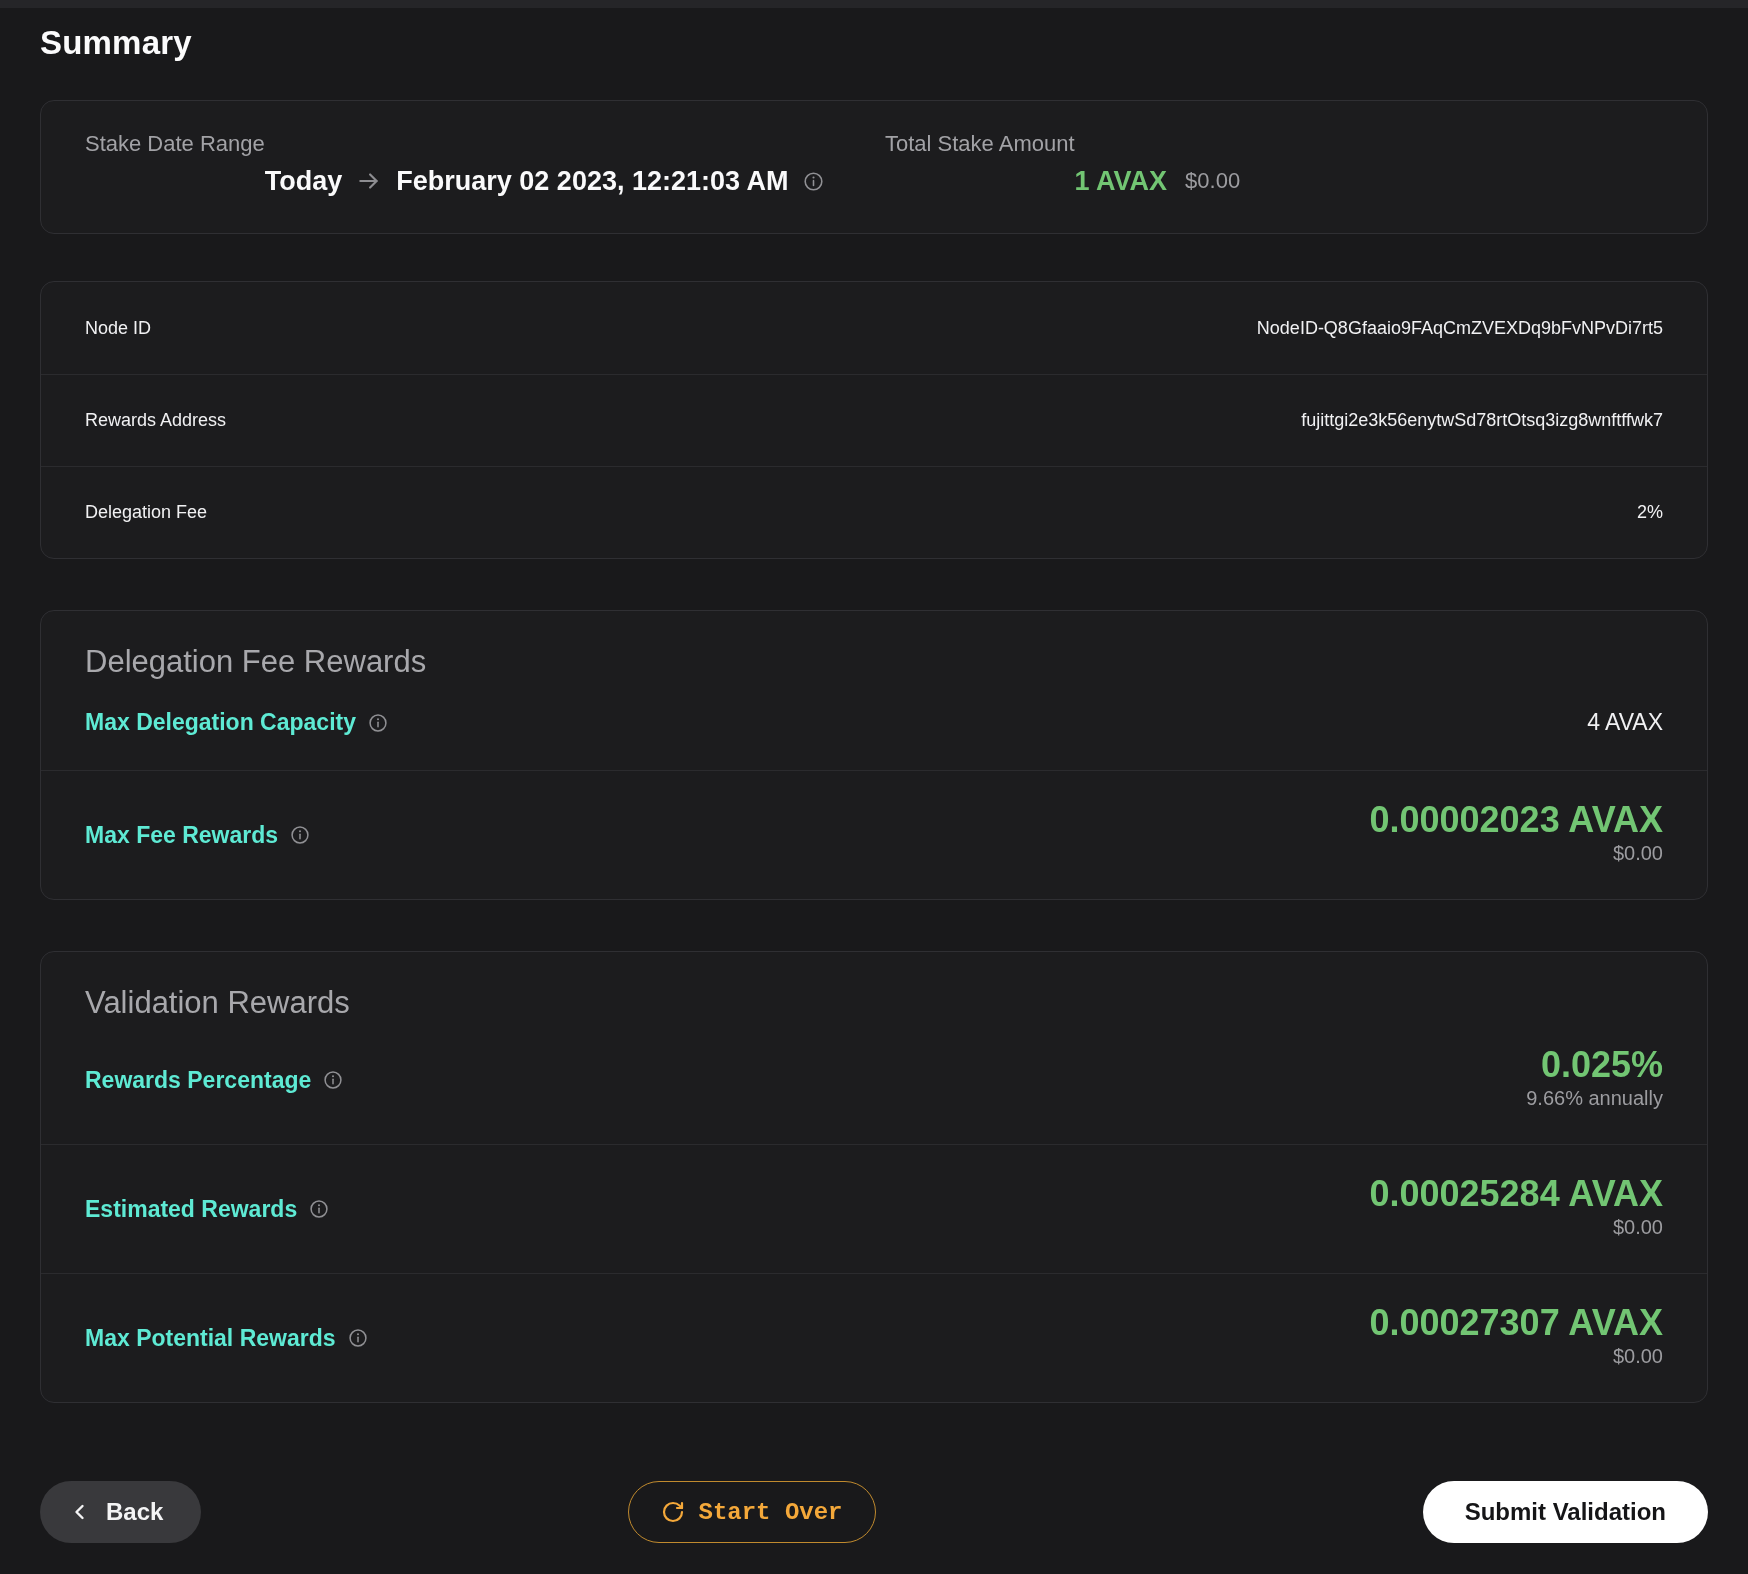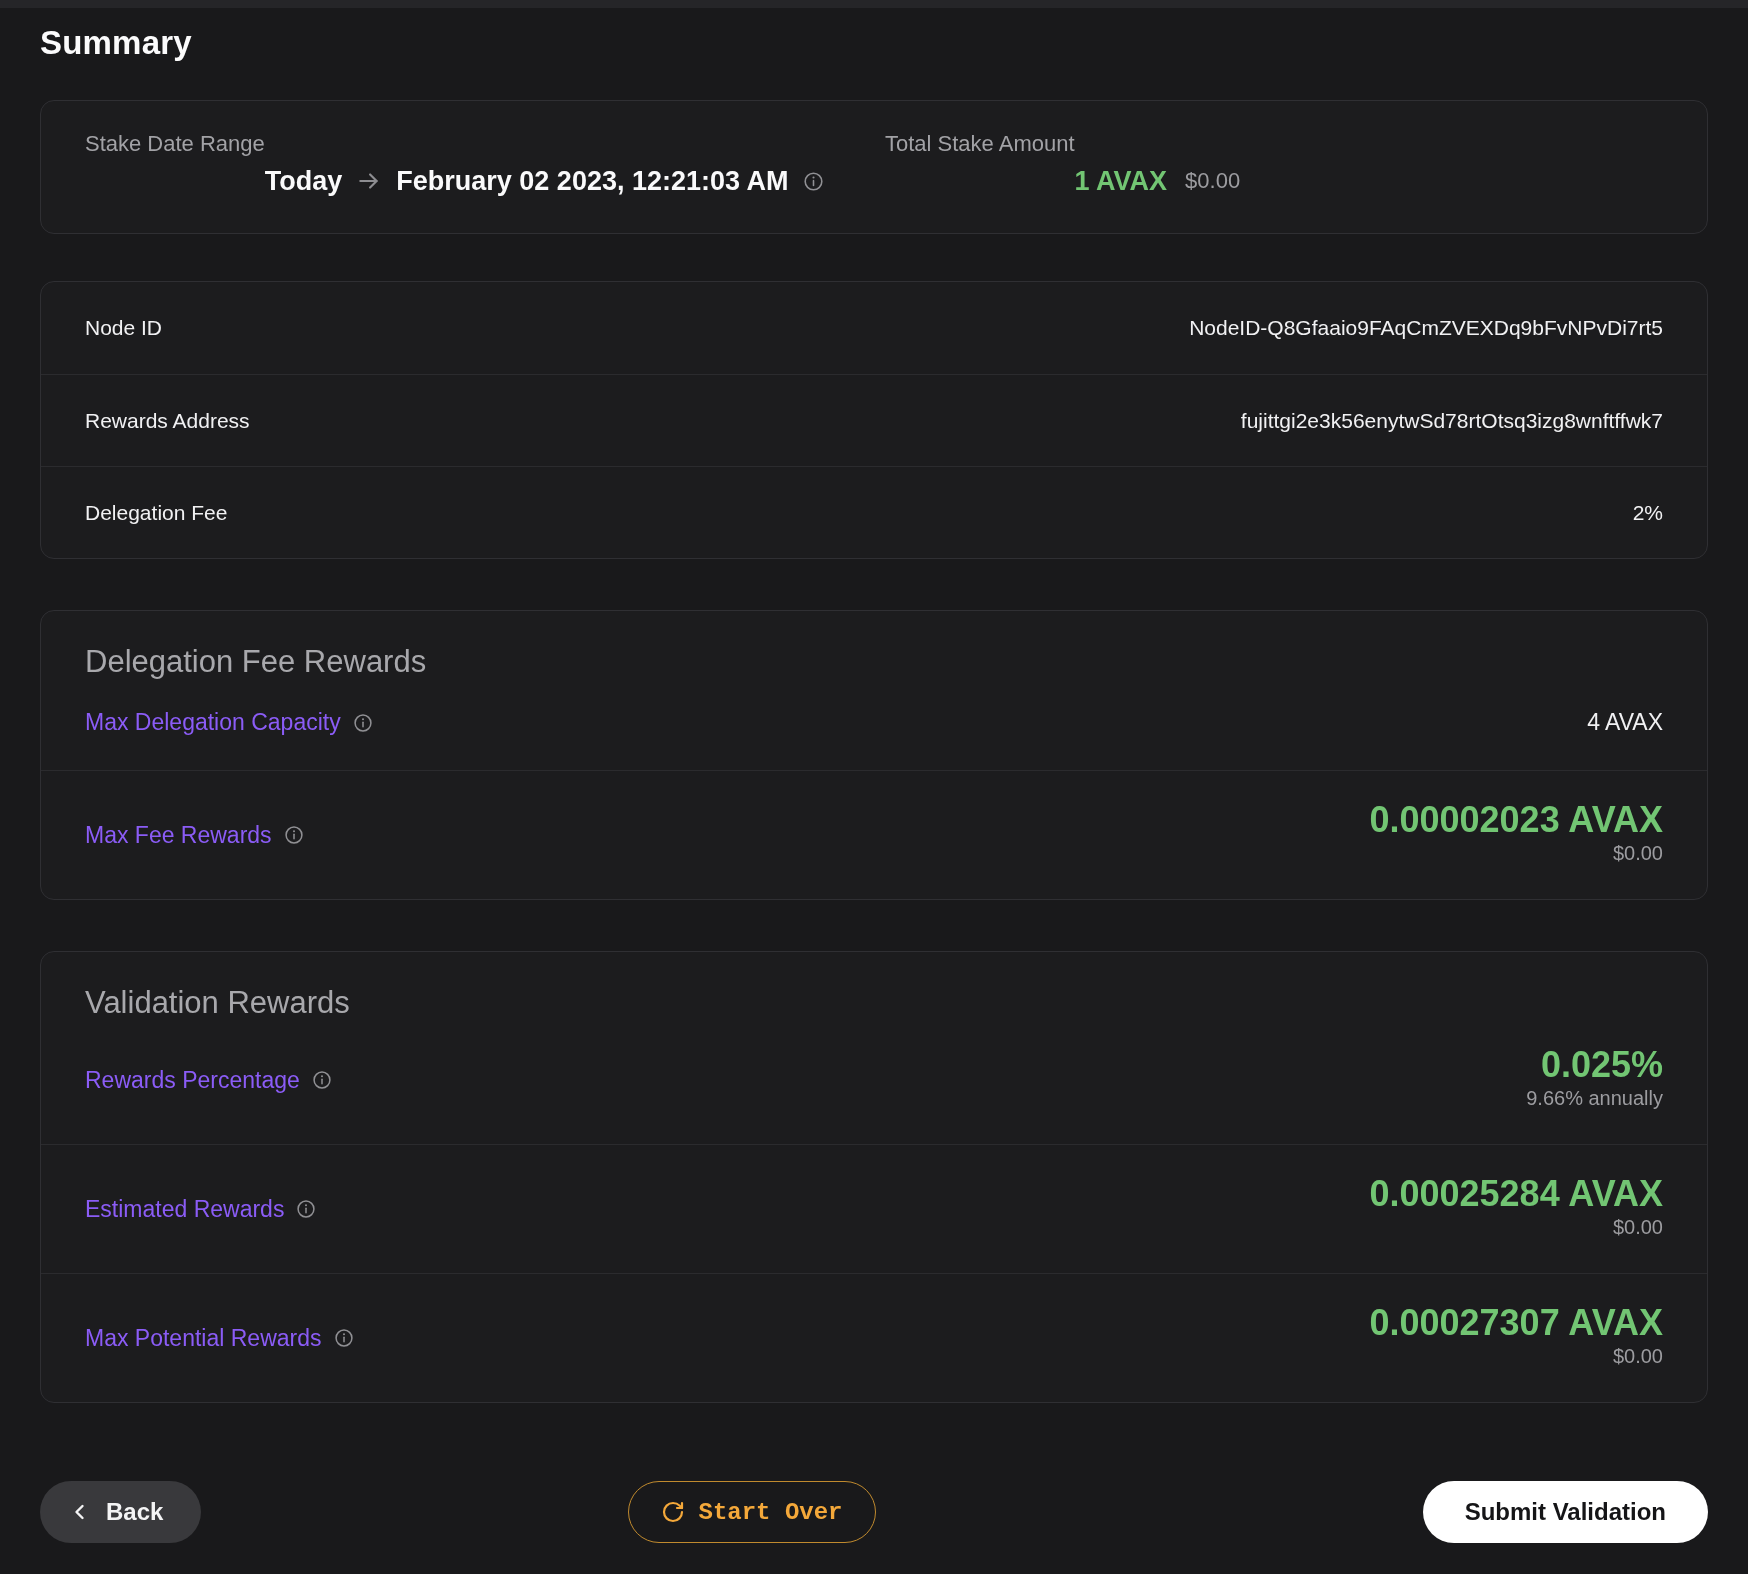--- a/index.html
+++ b/index.html
@@ -39,33 +39,33 @@
   .ov-value-row{margin-top:28px;height:44px;display:flex;align-items:center;gap:14px;
     font-size:27px;font-weight:700;color:#fafafb;}
   .arrow-glyph svg,.info-glyph svg{display:block;}
   .network-icon{width:44px;height:44px;position:relative;flex:0 0 auto;}
   .usd-inline{font-size:22px;font-weight:400;color:#9c9ca0;margin-left:4px;}
   .green-text{color:var(--green);}
   
   .table-card{margin-top:47px;padding:0;}
   .trow{
     height:92px;display:flex;align-items:center;justify-content:space-between;
-    padding:0 44px;font-size:21px;
+    padding:0 44px;font-size:18px;
   }
   .trow + .trow{border-top:1px solid #2b2b2e;}
   .trow-label{font-weight:500;color:#f1f1f3;}
   .trow-value{font-weight:400;color:#f1f1f3;}
   
   .reward-card{margin-top:51px;padding:0;}
   .section-title{
     padding:38px 44px 0 44px;font-size:31px;color:#a8a8ac;line-height:26px;
   }
   .rrow{display:flex;align-items:center;justify-content:space-between;padding:34px 44px;}
   .rrow.bordered{border-top:1px solid #2b2b2e;}
-  .rrow-left{display:flex;align-items:center;gap:12px;font-size:23px;font-weight:400;color:#8b5cf6;}
+  .rrow-left{display:flex;align-items:center;gap:12px;font-size:23px;font-weight:700;color:#5eead4;}
   .rrow-plain-value{font-size:23px;color:#f1f1f3;}
   .rrow-right{display:flex;flex-direction:column;align-items:flex-end;gap:7px;}
   .big-green{font-size:36px;font-weight:700;color:var(--green);line-height:30px;}
   .sub-grey{font-size:20px;color:#9c9ca0;line-height:23px;}
   
   .footer{margin-top:78px;display:flex;align-items:center;}
   .pill{
     height:62px;border-radius:999px;display:inline-flex;align-items:center;
     font-size:24px;font-weight:600;cursor:pointer;font-family:inherit;
   }

